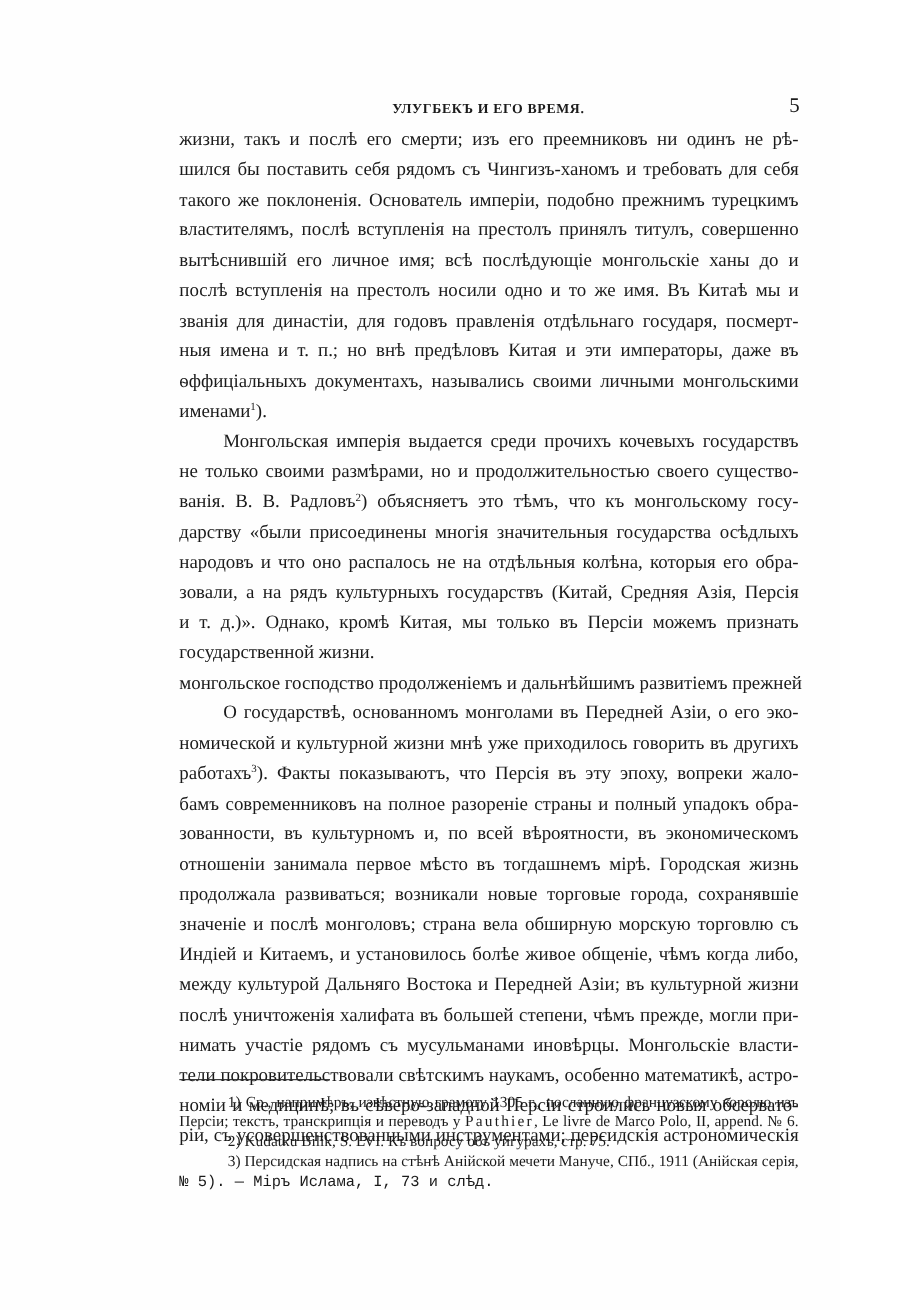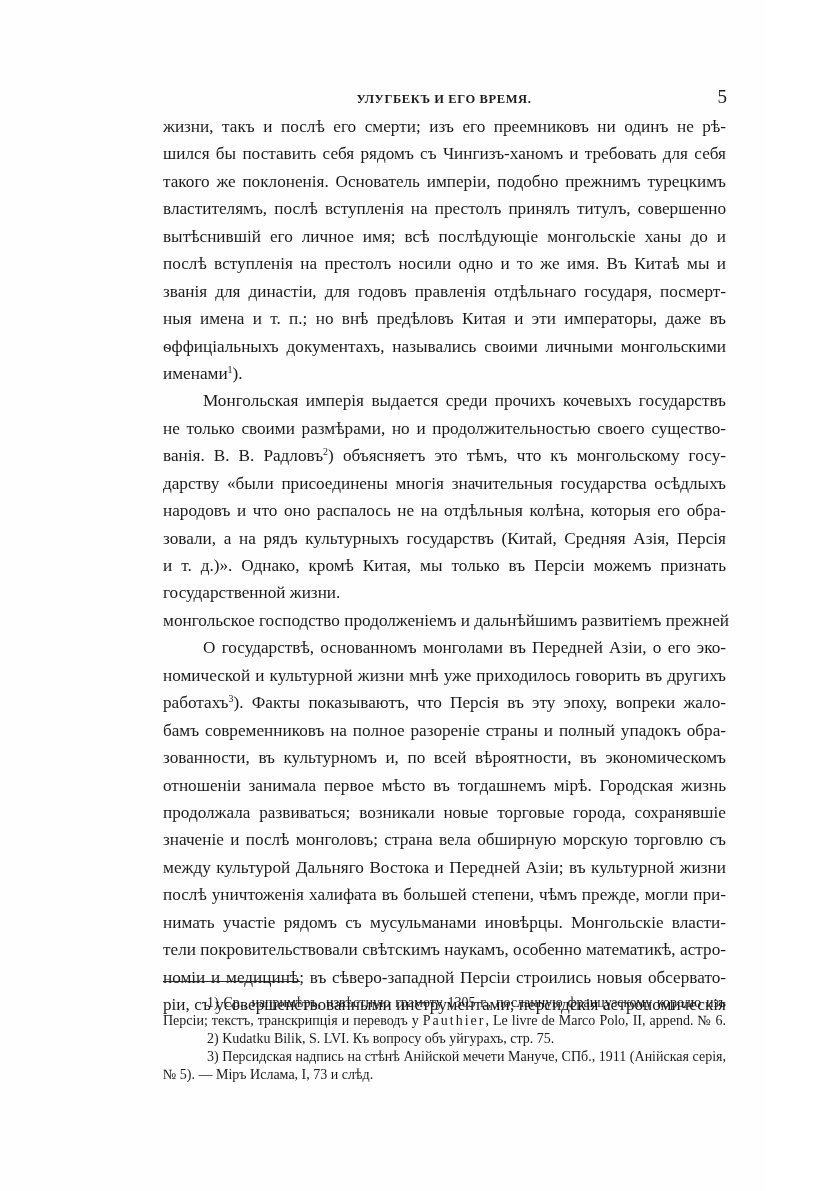--- a/index.html
+++ b/index.html
@@ -137,31 +137,32 @@
       <span class="line last"><span>государственной жизни.</span></span>
       <span class="line"><span>монгольское господство продолженіемъ и дальнѣйшимъ развитіемъ прежней</span></span>
       <span class="line indent"><span>О государствѣ, основанномъ монголами въ Передней Азіи, о его эко-</span></span>
       <span class="line"><span>номической и культурной жизни мнѣ уже приходилось говорить въ другихъ</span></span>
       <span class="line"><span>работахъ</span><sup class="fn">3</sup><span>). Факты показываютъ, что Персія въ эту эпоху, вопреки жало-</span></span>
       <span class="line"><span>бамъ современниковъ на полное разореніе страны и полный упадокъ обра-</span></span>
       <span class="line"><span>зованности, въ культурномъ и, по всей вѣроятности, въ экономическомъ</span></span>
       <span class="line"><span>отношеніи занимала первое мѣсто въ тогдашнемъ мірѣ. Городская жизнь</span></span>
       <span class="line"><span>продолжала развиваться; возникали новые торговые города, сохранявшіе</span></span>
       <span class="line"><span>значеніе и послѣ монголовъ; страна вела обширную морскую торговлю съ</span></span>
+      <span class="line"><span>Индіей и Китаемъ, и установилось болѣе живое общеніе, чѣмъ когда либо,</span></span>
       <span class="line"><span>между культурой Дальняго Востока и Передней Азіи; въ культурной жизни</span></span>
       <span class="line"><span>послѣ уничтоженія халифата въ большей степени, чѣмъ прежде, могли при-</span></span>
       <span class="line"><span>нимать участіе рядомъ съ мусульманами иновѣрцы. Монгольскіе власти-</span></span>
       <span class="line"><span>тели покровительствовали свѣтскимъ наукамъ, особенно математикѣ, астро-</span></span>
       <span class="line"><span>номіи и медицинѣ; въ сѣверо-западной Персіи строились новыя обсервато-</span></span>
       <span class="line"><span>ріи, съ усовершенствованными инструментами; персидскія астрономическія</span></span>
     </div>
 
   <div class="footnote-rule"></div>
 
   <div class="footnotes" id="footnotes">
       <span class="fline indent"><span style="white-space: pre;">1) Ср., напримѣръ, извѣстную грамоту 1305 г., посланную французскому королю изъ</span></span>
       <span class="fline"><span style="white-space: pre;">Персіи; текстъ, транскрипція и переводъ у </span><span class="spaced">Pauthier</span><span>, Le livre de Marco Polo, II, append. № 6.</span></span>
       <span class="fline indent last"><span style="white-space: pre;">2) Kudatku Bilik, S. LVI. Къ вопросу объ уйгурахъ, стр. 75.</span></span>
       <span class="fline indent"><span style="white-space: pre;">3) Персидская надпись на стѣнѣ Анійской мечети Мануче, СПб., 1911 (Анійская серія,</span></span>
-      <span class="fline last"><span style="white-space: pre;">№ 5). — Міръ Ислама, I, 73 и слѣд.</span></span>
+      <span class="fline last"><span style="white-space: pre; font-family: Liberation Mono, monospace;">№ 5). — Міръ Ислама, I, 73 и слѣд.</span></span>
     </div>
 
 </div>
 
 </body></html>

